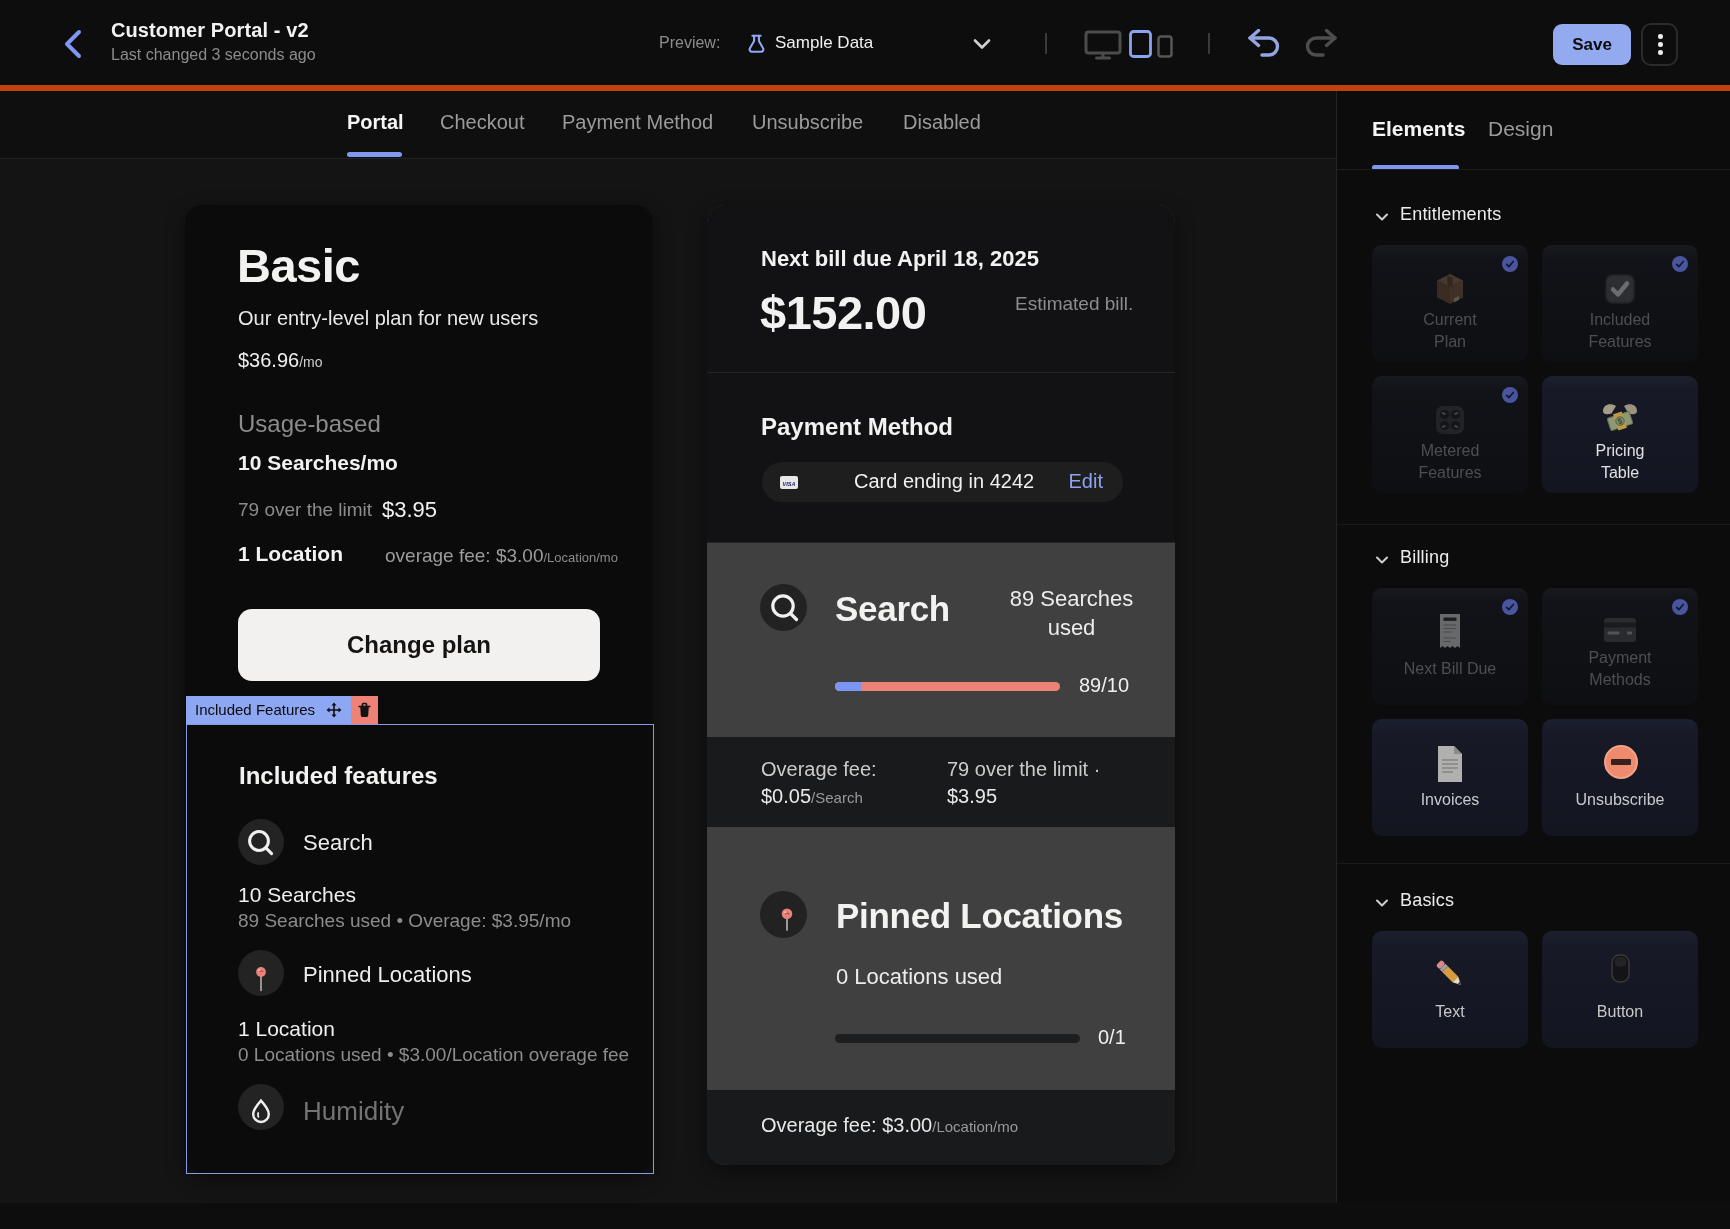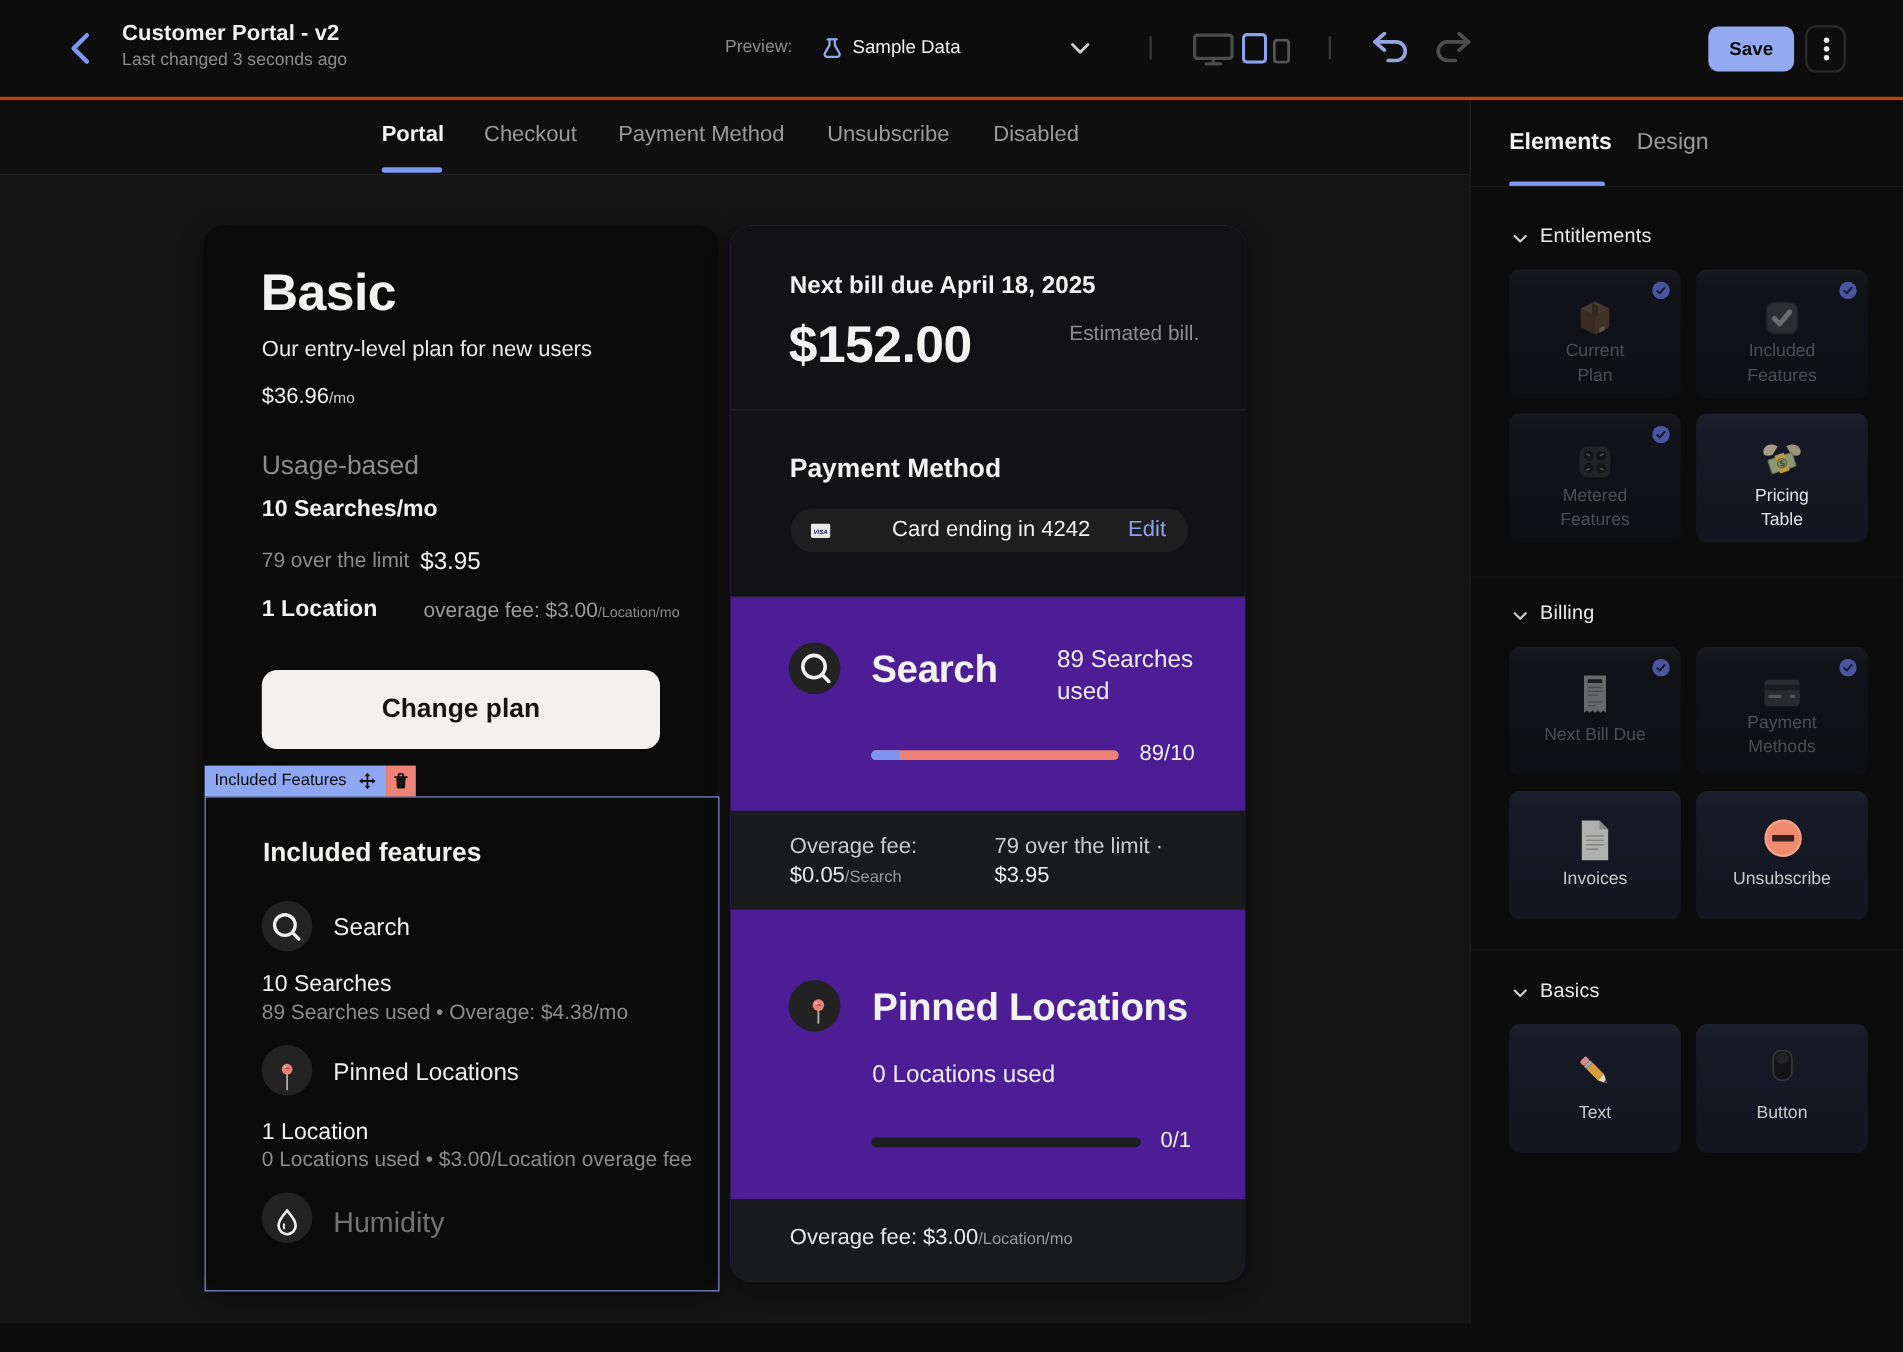--- a/index.html
+++ b/index.html
@@ -1,29 +1,29 @@
 <!DOCTYPE html>
 <html><head>
 <meta charset="utf-8">
 <style>
 * { margin:0; padding:0; box-sizing:border-box; }
 html,body { width:1730px; height:1229px; background:#0d0d0d; font-family:"Liberation Sans", sans-serif; overflow:hidden; -webkit-font-smoothing:antialiased; }
 .abs { position:absolute; }
 #app { position:relative; width:1730px; height:1229px; background:#0d0d0d; }
-#header { position:absolute; left:0; top:0; width:1730px; height:91px; background:#0d0d0d; border-bottom:3px solid #c2410c; }
+#header { position:absolute; left:0; top:0; width:1730px; height:91px; background:#0d0d0d; border-bottom:6px solid #c2410c; }
 #main { position:absolute; left:0; top:91px; width:1730px; height:1112px; }
 #canvas { position:absolute; left:0; top:0; width:1336px; height:1112px; background:#141414; }
 #tabsrow { position:absolute; left:0; top:0; width:1336px; height:68px; background:#0f0f0f; border-bottom:1px solid #222; }
 #sidebar { position:absolute; left:1336px; top:0; width:394px; height:1112px; background:#0c0c0c; border-left:1px solid #242424; }
 #bottomstrip { position:absolute; left:0; top:1203px; width:1730px; height:26px; background:#0d0d0d; }
 .tab { position:absolute; top:20px; font-size:20px; color:#9b9b9b; white-space:nowrap; }
 .tab.active { color:#f5f5f5; font-weight:700; }
 .card { position:absolute; border-radius:18px; box-shadow:0 6px 20px rgba(0,0,0,0.45); }
 #leftcard { left:185px; top:114px; width:468px; height:968px; background:#0b0b0c; }
-#midcard { left:664px; top:114px; width:468px; height:960px; background:#4c1d95; overflow:hidden; }
+#midcard { left:707px; top:114px; width:468px; height:960px; background:#404040; overflow:hidden;text-align:center; }
 .w { color:#f2f2f1; }
 .g { color:#8c8c8c; }
 .seccard { position:absolute; width:156px; height:117px; border-radius:10px; background:#14161d; }
 .seccard .lbl { position:absolute; left:0; width:100%; text-align:center; font-size:16px; line-height:22px; color:#cccdd0; }
 .dim { opacity:0.45; }
 .badge { position:absolute; right:10px; top:11px; width:16px; height:16px; }
 .schead { position:absolute; font-size:18px; color:#ececec; letter-spacing:0.2px; }
 .chev { position:absolute; }
 </style>
 </head>
@@ -51,21 +51,21 @@
         <div class="abs" style="left:200px; top:340px; font-size:19px; color:#9c9c9c;">overage fee: $3.00<span style="font-size:13px; color:#8b8b8b;">/Location/mo</span></div>
         <div class="abs" style="left:53px; top:404px; width:362px; height:72px; border-radius:14px; background:#f2f1ef; color:#141414; font-size:24px; font-weight:700; text-align:center; line-height:72px;">Change plan</div>
         <div class="abs w" style="left:54px; top:557px; font-size:24px; font-weight:700;">Included features</div>
         <div class="abs" style="left:53px; top:614px; width:46px; height:46px; border-radius:50%; background:#232323;"></div>
         <svg class="abs" style="left:61px; top:623px;" width="28" height="28" viewBox="0 0 28 28">
             <circle cx="13" cy="13" r="9.4" fill="none" stroke="#f0f0f0" stroke-width="3"></circle>
             <path d="M19.9 19.9 L25.6 25.6" stroke="#f0f0f0" stroke-width="3" stroke-linecap="round"></path>
           </svg>
         <div class="abs" style="left:118px; top:625px; font-size:22px; color:#ededec;">Search</div>
         <div class="abs" style="left:53px; top:678px; font-size:21px; color:#efefee;">10 Searches</div>
-        <div class="abs g" style="left:53px; top:705px; font-size:19px;">89 Searches used • Overage: $4.38/mo</div>
+        <div class="abs g" style="left:53px; top:705px; font-size:19px;">89 Searches used • Overage: $3.95/mo</div>
         <div class="abs" style="left:53px; top:745px; width:46px; height:46px; border-radius:50%; background:#232323;"></div>
         <svg class="abs" style="left:64px; top:757px;" width="24" height="34" viewBox="0 0 24 34">
             <path d="M12 14 V28.5" stroke="#b3afac" stroke-width="1.6" stroke-linecap="round"></path>
             <circle cx="12" cy="10" r="4.9" fill="#e8837a"></circle>
             <path d="M10 9.5 a2.5 2 0 0 1 4 0.5" fill="none" stroke="#a94f48" stroke-width="1.3"></path>
             <circle cx="10.3" cy="8" r="1.2" fill="#f4b3aa"></circle>
           </svg>
         <div class="abs" style="left:118px; top:757px; font-size:22px; color:#ededec;">Pinned Locations</div>
         <div class="abs" style="left:53px; top:812px; font-size:21px; color:#efefee;">1 Location</div>
         <div class="abs g" style="left:53px; top:839px; font-size:19px;">0 Locations used • $3.00/Location overage fee</div>

